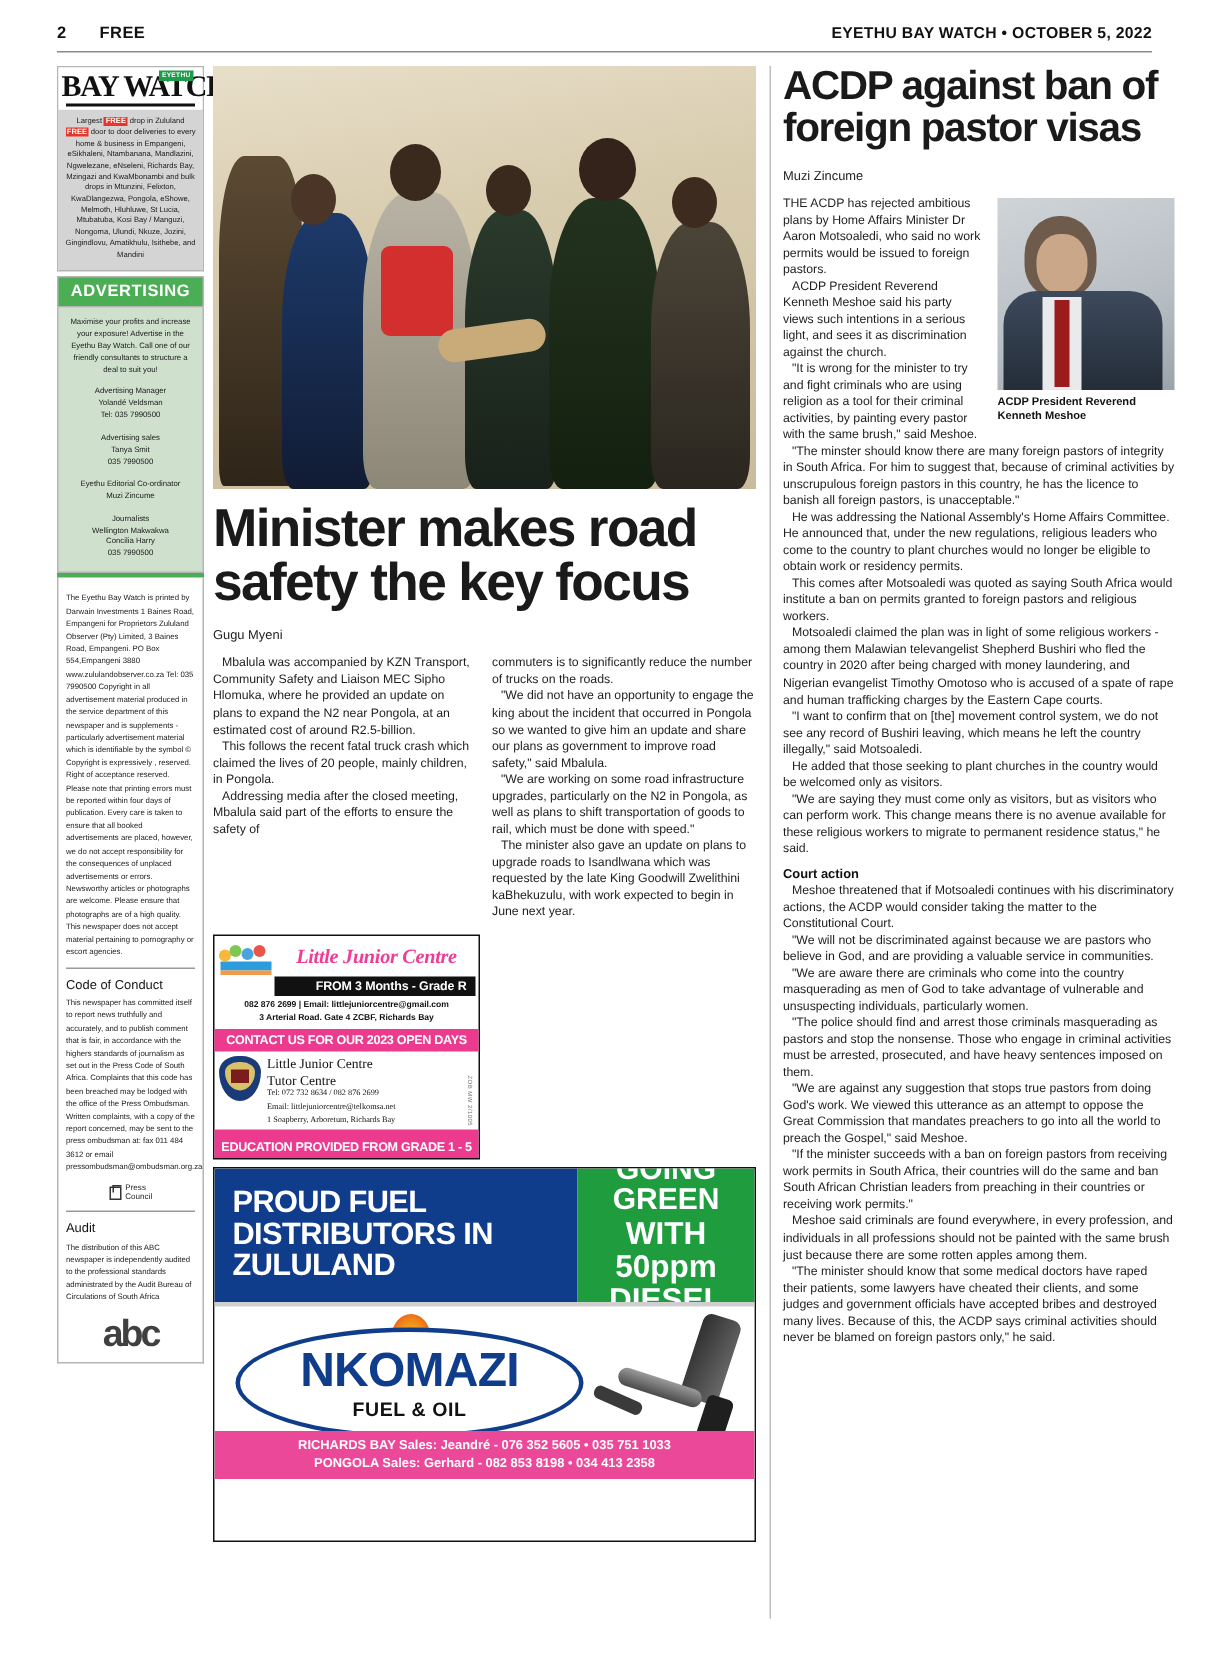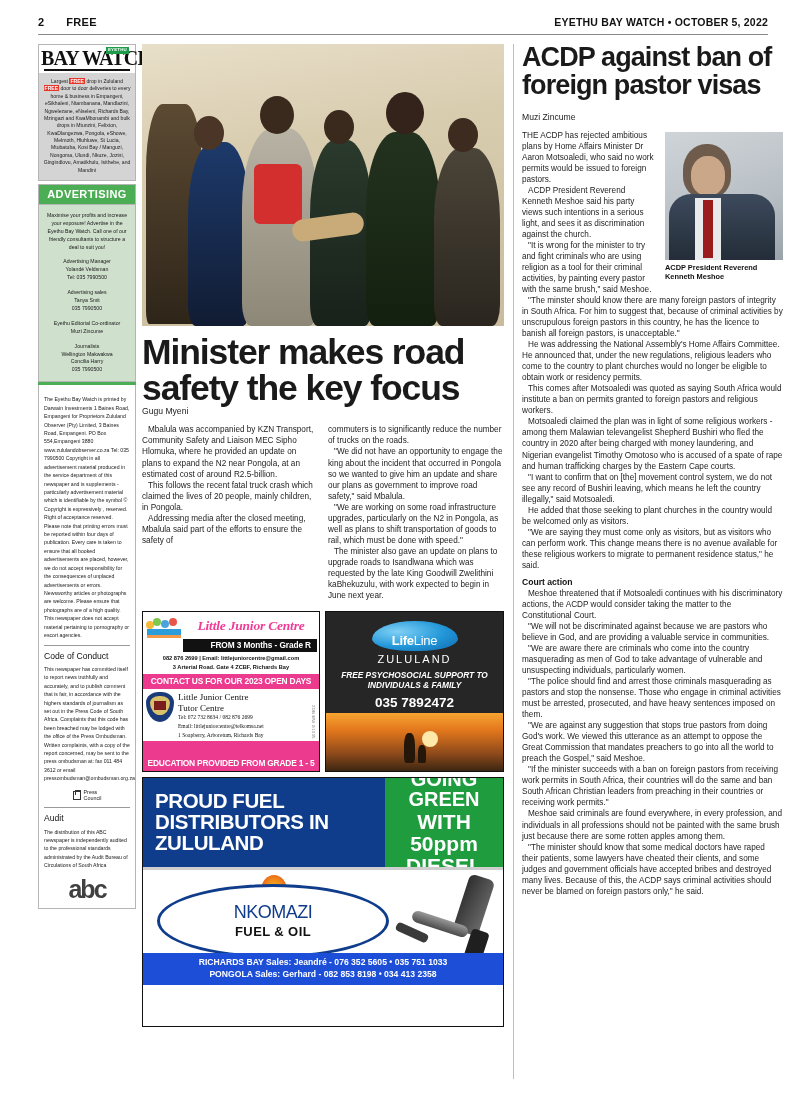--- a/index.html
+++ b/index.html
@@ -82,21 +82,21 @@
     background:linear-gradient(170deg,#e8dfc9 0%,#d9cdb0 35%,#c9bb9b 100%);
   }
   .photo-main .p-fig { position:absolute; border-radius:40% 40% 12% 12%; }
   .cap-wrap { margin-top:4px; display:flex; align-items:flex-start; }
   .caption { font-size:7.6px; font-weight:bold; line-height:1.32; flex:1; }
   .credit { font-size:7.4px; color:#4a4a4a; white-space:nowrap; margin-top:8.5px; }
   .headline {
     font-family:"Liberation Sans", sans-serif; font-weight:bold;
     font-size:35.5px; line-height:1.02; letter-spacing:-1.1px; margin-top:8px; color:#1a1a1a;
   }
-  .byline { font-size:8.6px; margin-top:0; color:#222; }
+  .byline { font-size:8.6px; margin-top:12px; color:#222; }
   .body-2col { display:flex; gap:10px; margin-top:8px; }
   .bcol { flex:1; }
   .bcol p { font-size:8.2px; line-height:1.345; text-align:left; color:#1d1d1d; }
   .bcol p.ind { text-indent:6px; }
 
   
   .ads-row { display:flex; gap:5px; margin-top:10px; }
   .ad-ljc { width:178px; border:1.5px solid #111; background:#fff; position:relative; }
   .ljc-top { display:flex; align-items:center; padding:2px 2px 0; }
   .ljc-kids { width:40px; height:24px; position:relative; flex:0 0 40px; }
@@ -117,21 +117,21 @@
   .ljc-crest { width:28px; height:30px; flex:0 0 28px; position:relative; }
   .ljc-tinfo { flex:1; }
   .ljc-tinfo .t1 { font-family:"Liberation Serif", serif; font-size:9px; line-height:1.18; color:#111; }
   .ljc-tinfo .t2 { font-family:"Liberation Serif", serif; font-size:5.5px; line-height:1.4; margin-top:1px; }
   .ljc-vert {
     writing-mode:vertical-rl; font-size:4px; color:#777; letter-spacing:.3px;
     align-self:flex-end; margin-bottom:1px;
   }
   .ljc-edu {
     background:#ec3a8f; color:#fff; font-weight:bold; font-size:8.4px; text-align:center;
-    padding:17px 0 3px; letter-spacing:-.2px;
+    padding:6px 0 3px; letter-spacing:-.2px;
   }
   .ad-lifeline { flex:1; border:1px solid #111; background:#262626; position:relative; overflow:hidden; }
   .ll-logo { text-align:center; padding-top:9px; }
   .ll-swoosh {
     width:86px; height:30px; margin:0 auto;
     background:radial-gradient(ellipse at 30% 35%, #7fd0f5 0%, #2196d8 55%, #1268ad 100%);
     border-radius:50% 50% 45% 45%/60% 60% 40% 40%;
     position:relative;
   }
   .ll-word {
@@ -170,31 +170,31 @@
   .fuel-body {
     position:relative; height:118px; background:#fff;
     border-top:3px solid #cfcfcf;
   }
   .nk-oval {
     position:absolute; left:14px; top:14px; width:232px; height:74px;
     border:3px solid #0f3d8c; border-radius:50%; background:#fff;
     display:flex; flex-direction:column; align-items:center; justify-content:center;
   }
   .nk-oval .n1 {
-    font-weight:normal; font-size:18px; color:#0f3d8c; letter-spacing:-.5px; line-height:1;
+    font-weight:bold; font-size:32px; color:#0f3d8c; letter-spacing:-.5px; line-height:1;
   }
   .nk-oval .n2 { font-weight:bold; font-size:13px; color:#111; letter-spacing:.4px; margin-top:3px; }
   .nk-flame {
     position:absolute; left:118px; top:5px; width:26px; height:22px;
     background:radial-gradient(ellipse at 50% 80%, #f4d321 0%, #ef7f1a 60%, #e23b16 100%);
     border-radius:50% 50% 45% 45%/70% 70% 30% 30%;
   }
   .nozzle { position:absolute; right:10px; top:4px; width:112px; height:106px; }
   .fuel-foot {
-    background:#1d4ed8; color:#fff; text-align:center; font-weight:bold;
+    background:#ec4899; color:#fff; text-align:center; font-weight:bold;
     font-size:8.6px; line-height:1.5; padding:3px 0 4px; position:absolute;
     left:0; right:0; bottom:0;
   }
 
   
   .r-headline {
     font-family:"Liberation Sans", sans-serif; font-weight:bold; font-size:27px;
     line-height:1.03; letter-spacing:-.9px; color:#1a1a1a;
   }
   .r-byline { font-size:8.6px; margin-top:12px; color:#222; }
@@ -352,35 +352,20 @@
               <div class="t1">Tutor Centre</div>
               <div class="t2">Tel: 072 732 8634 / 082 876 2699</div>
               <div class="t2">Email: littlejuniorcentre@telkomsa.net</div>
               <div class="t2">1 Soapberry, Arboretum, Richards Bay</div>
             </div>
             <div class="ljc-vert">ZOB MW 2/1005</div>
           </div>
           <div class="ljc-edu">EDUCATION PROVIDED FROM GRADE 1 - 5</div>
         </div>
 
-        <div class="ad-lifeline">
-          <div class="ll-logo">
-            <div class="ll-swoosh">
-              <div class="ll-word"><span>Life</span><i>Line</i></div>
-            </div>
-          </div>
-          <div class="ll-zl">ZULULAND</div>
-          <div class="ll-sub">FREE PSYCHOSOCIAL SUPPORT TO INDIVIDUALS &amp; FAMILY</div>
-          <div class="ll-phone">035 7892472</div>
-          <div class="ll-sunset">
-            <div class="ll-sun"></div>
-            <div class="ll-fig" style="left:44%;bottom:8px;width:11px;height:30px;"></div>
-            <div class="ll-fig" style="left:52%;bottom:8px;width:8px;height:18px;"></div>
-          </div>
-        </div>
 
       </div>
 
       <div class="ad-fuel">
         <div class="fuel-top">
           <div class="fuel-blue">
             <div class="ft">PROUD FUEL DISTRIBUTORS IN ZULULAND</div>
           </div>
           <div class="fuel-green">
             <div class="g1">GOING GREEN</div>

